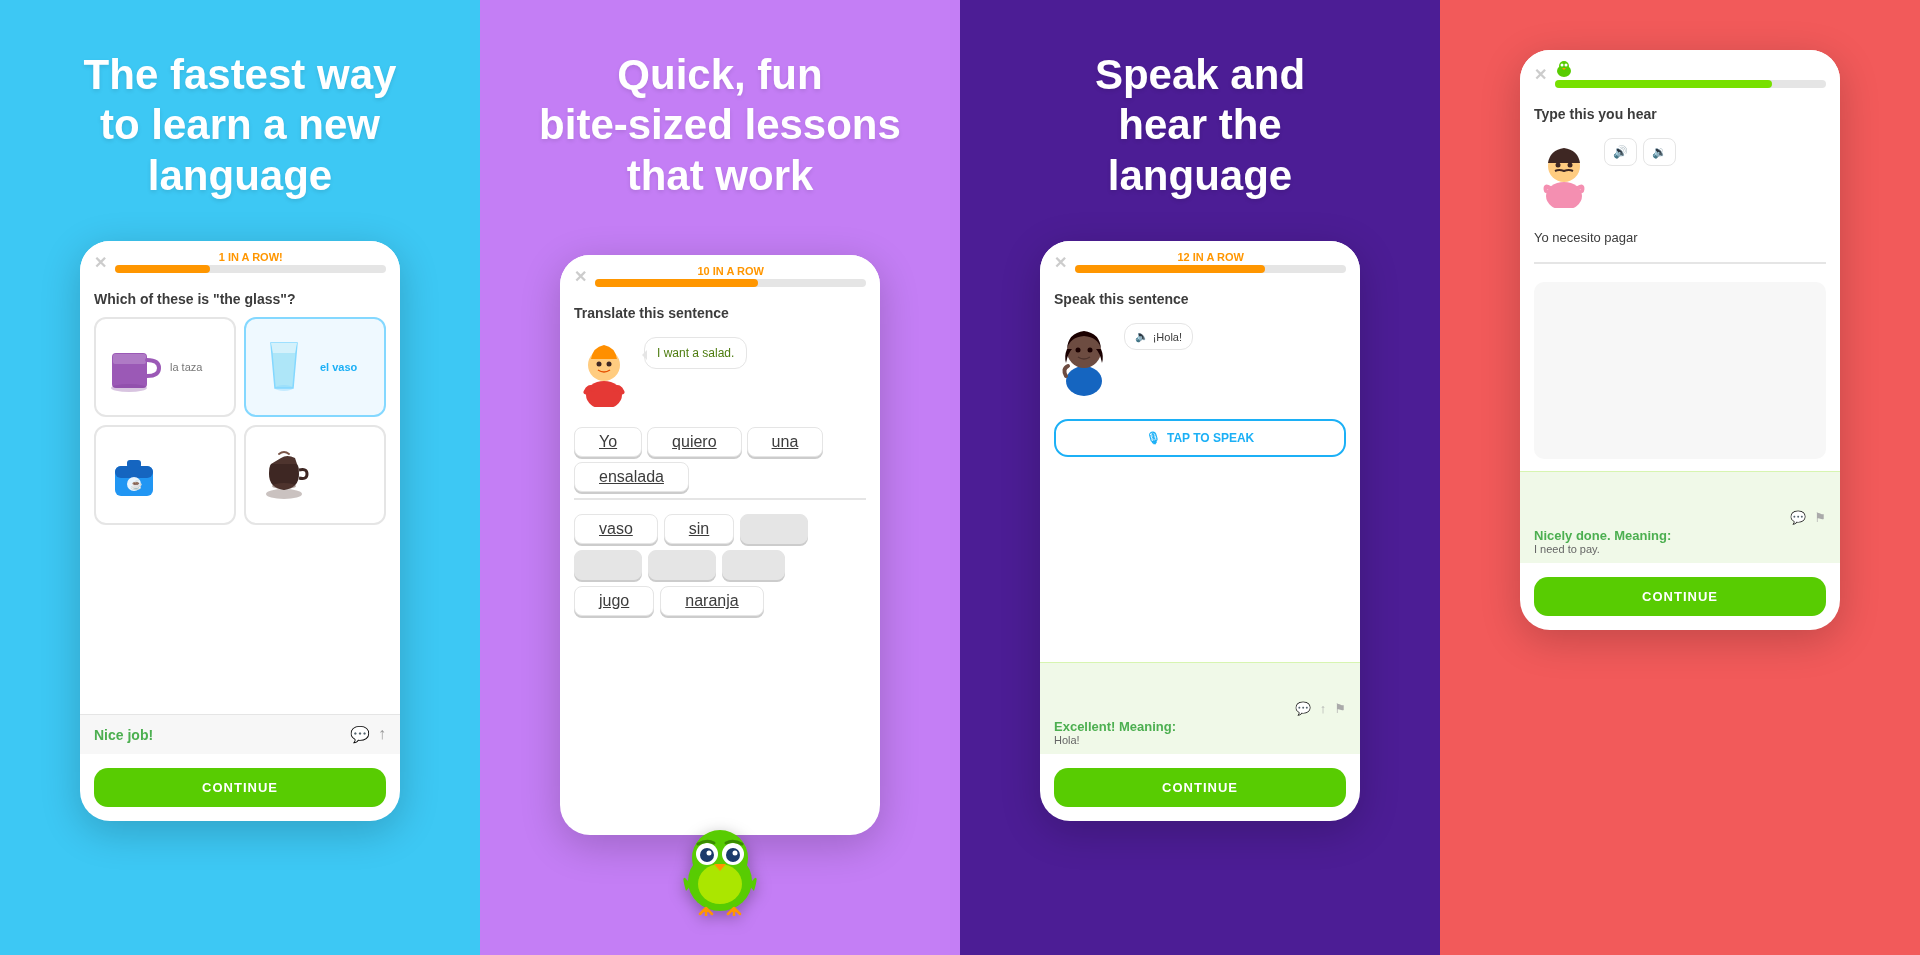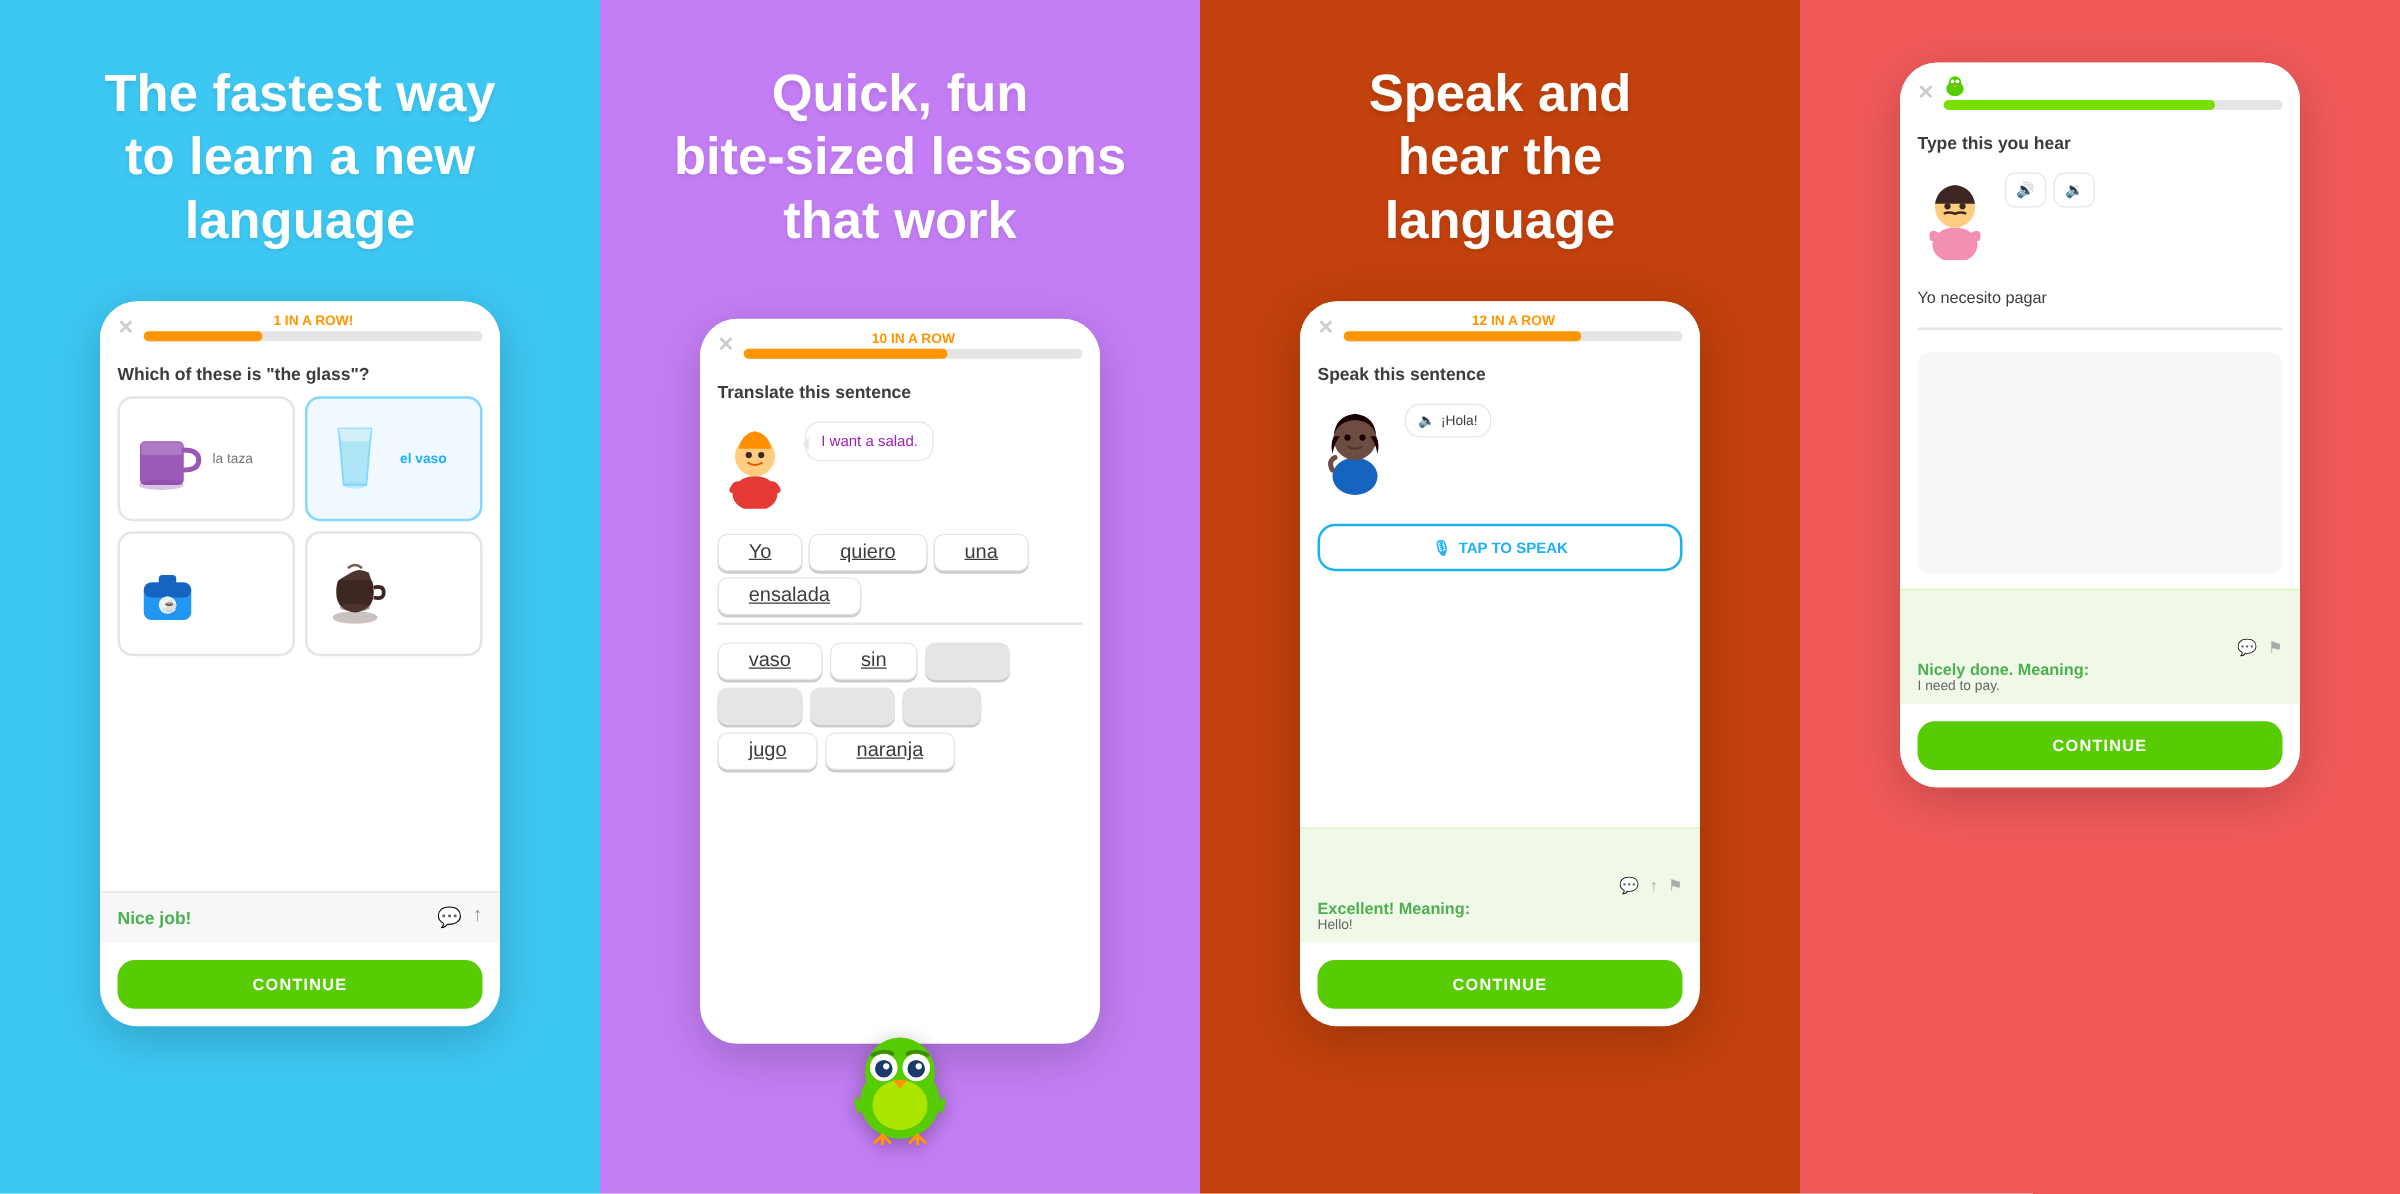--- a/index.html
+++ b/index.html
@@ -16,21 +16,21 @@
       flex: 1;
       display: flex;
       flex-direction: column;
       align-items: center;
       padding: 50px 30px 30px;
       position: relative;
     }
 
     .panel-blue { background-color: #3DC8F4; }
     .panel-purple { background-color: #C47EF5; gap: 14px; }
-    .panel-yellow { background-color: #c2410c; }
+    .panel-yellow { background-color: #4c1d95; }
     .panel-red { background-color: #F25A5A; }
 
     .panel-title {
       font-size: 42px;
       font-weight: 900;
       color: #fff;
       text-align: center;
       line-height: 1.2;
       margin-bottom: 40px;
       text-shadow: 0 2px 4px rgba(0,0,0,0.1);
@@ -204,21 +204,21 @@
       align-items: center;
       justify-content: center;
     }
 
     .speech-bubble {
       background: #fff;
       border: 1.5px solid #E5E5E5;
       border-radius: 12px;
       padding: 8px 12px;
       font-size: 12px;
-      color: #a21caf;
+      color: #4d7c0f;
       position: relative;
     }
 
     .speech-bubble::before {
       content: '';
       position: absolute;
       left: -8px;
       top: 12px;
       border: 5px solid transparent;
       border-right-color: #E5E5E5;
@@ -602,21 +602,21 @@
       <div class="tap-to-speak-btn">
         <span>🎙</span>
         <span>TAP TO SPEAK</span>
       </div>
     </div>
 
     <div class="meaning-section">
       <div class="meaning-row">
         <div>
           <div class="meaning-title">Excellent! Meaning:</div>
-          <div class="meaning-text">Hello!</div>
+          <div class="meaning-text">Hola!</div>
         </div>
         <div class="meaning-icons">
           <span>💬</span>
           <span>↑</span>
           <span>⚑</span>
         </div>
       </div>
     </div>
 
     <div style="padding: 8px 14px 14px;">

